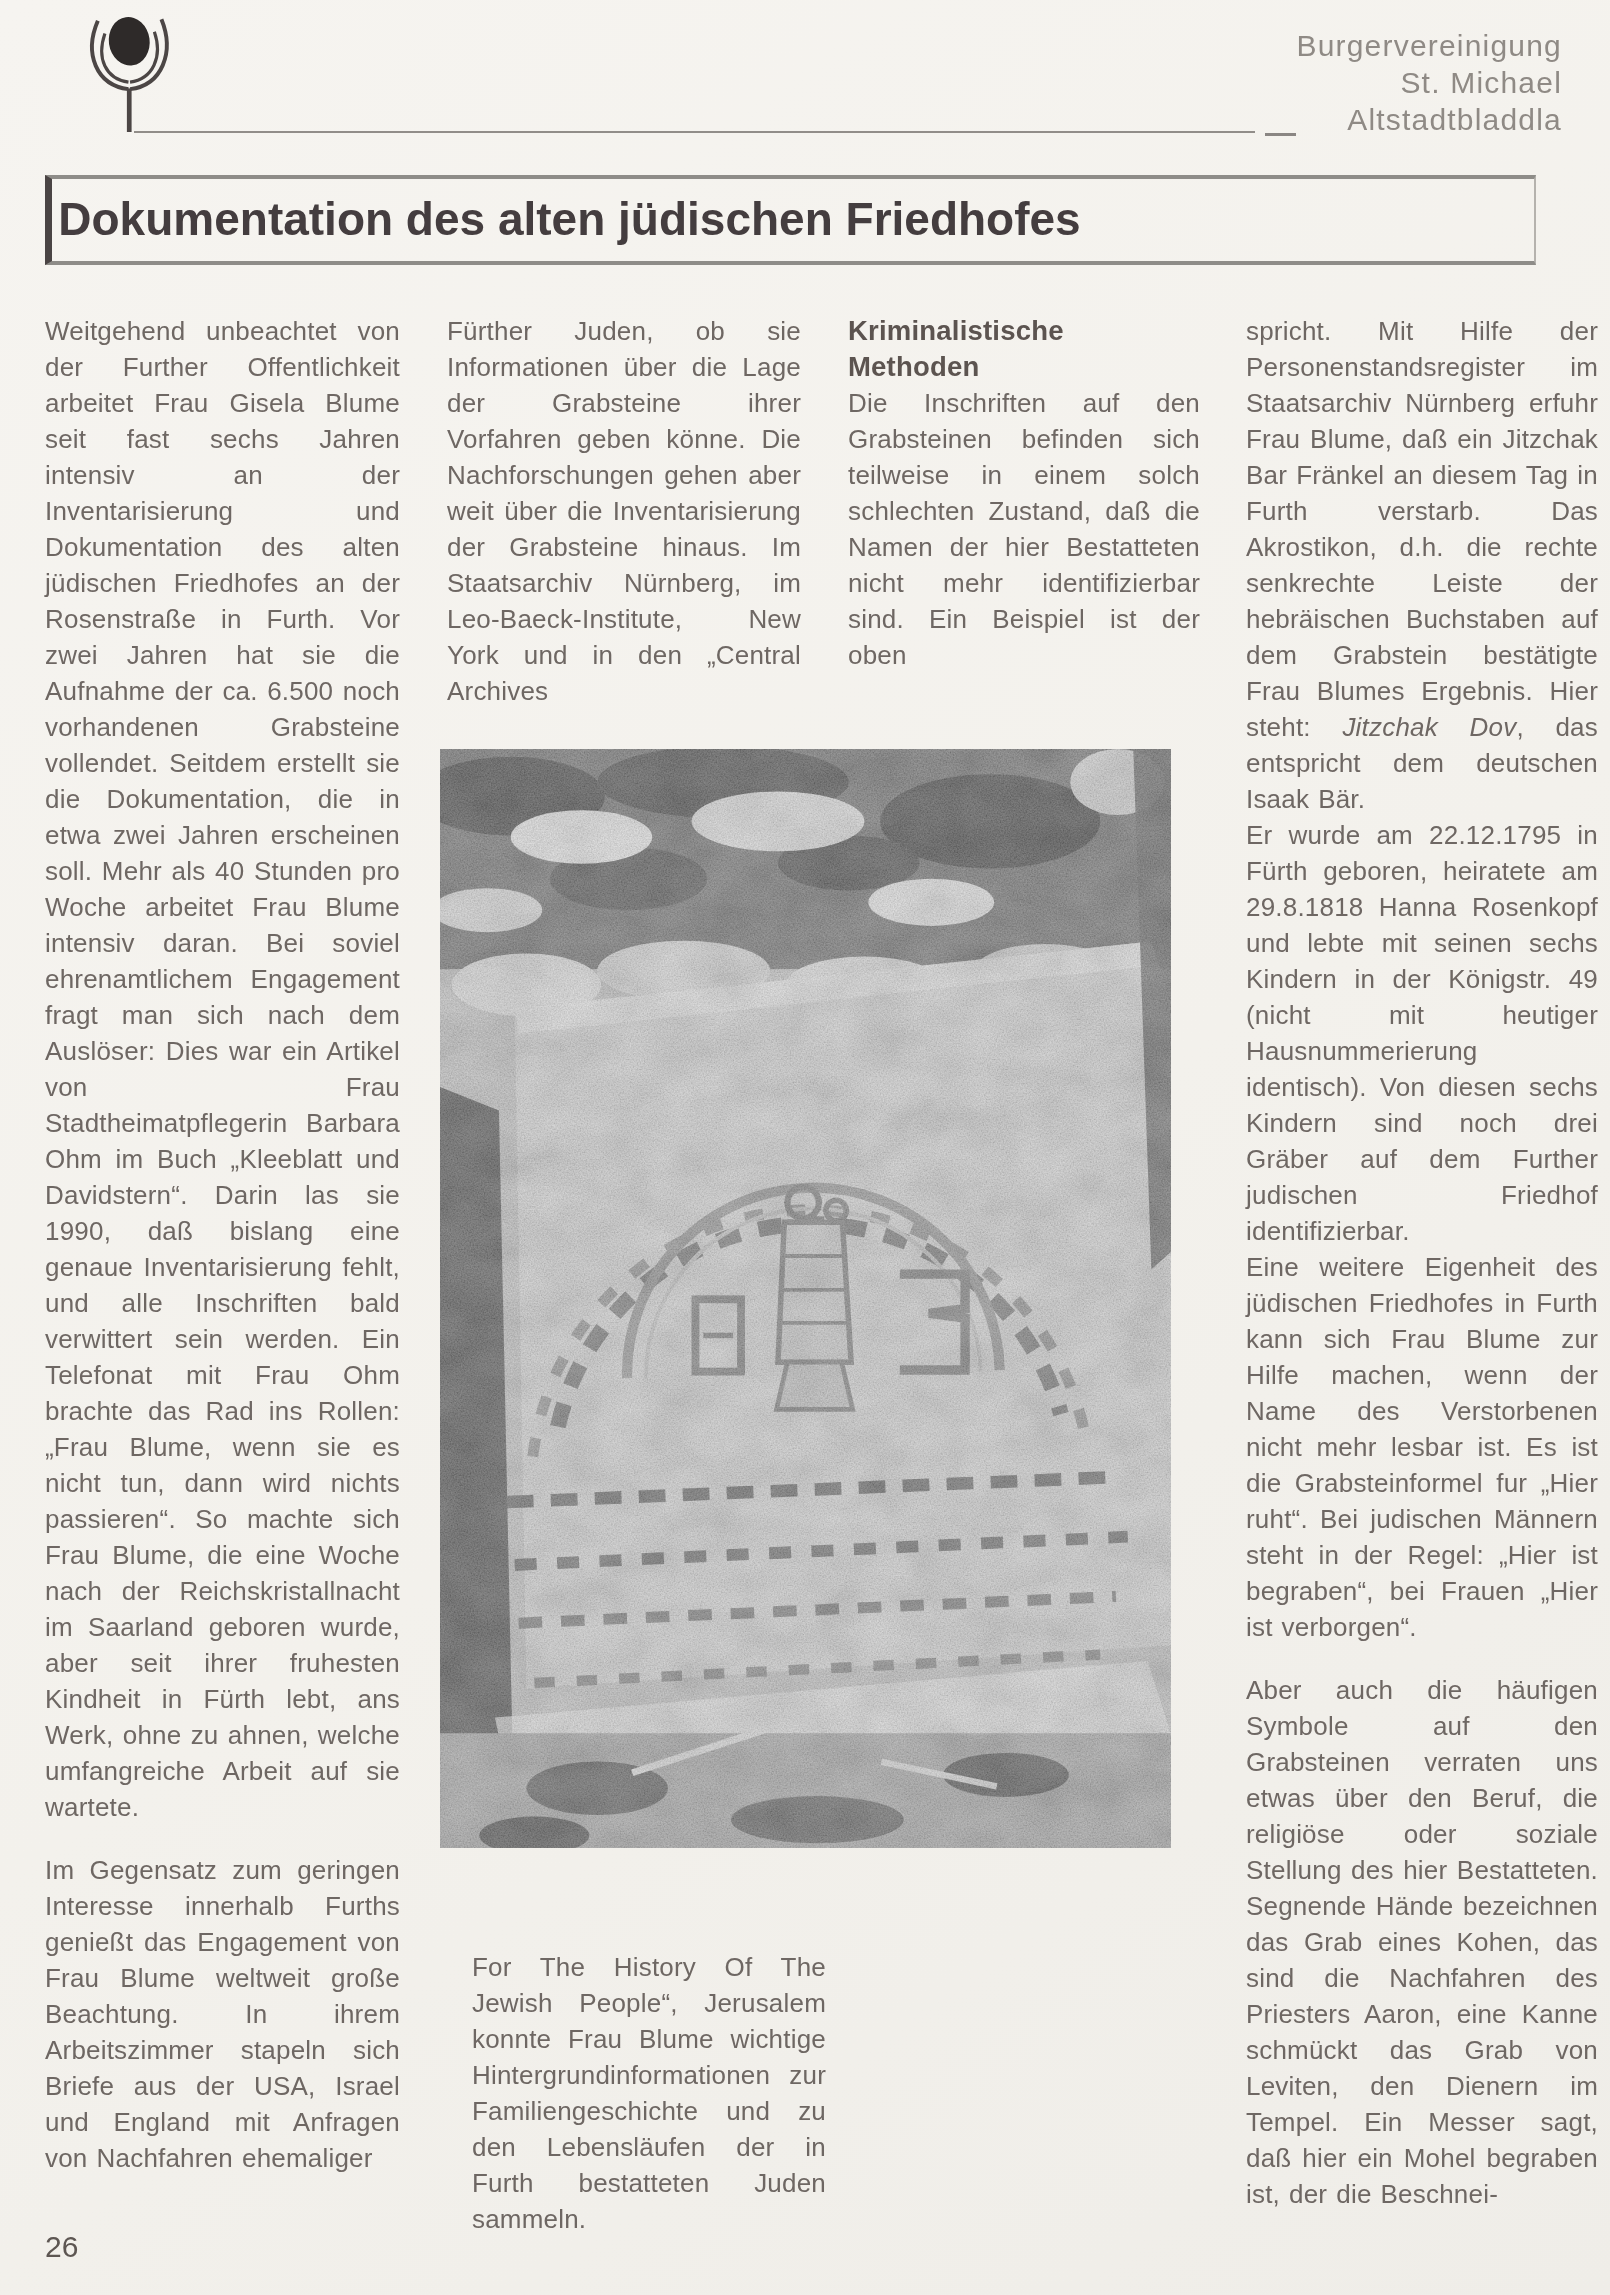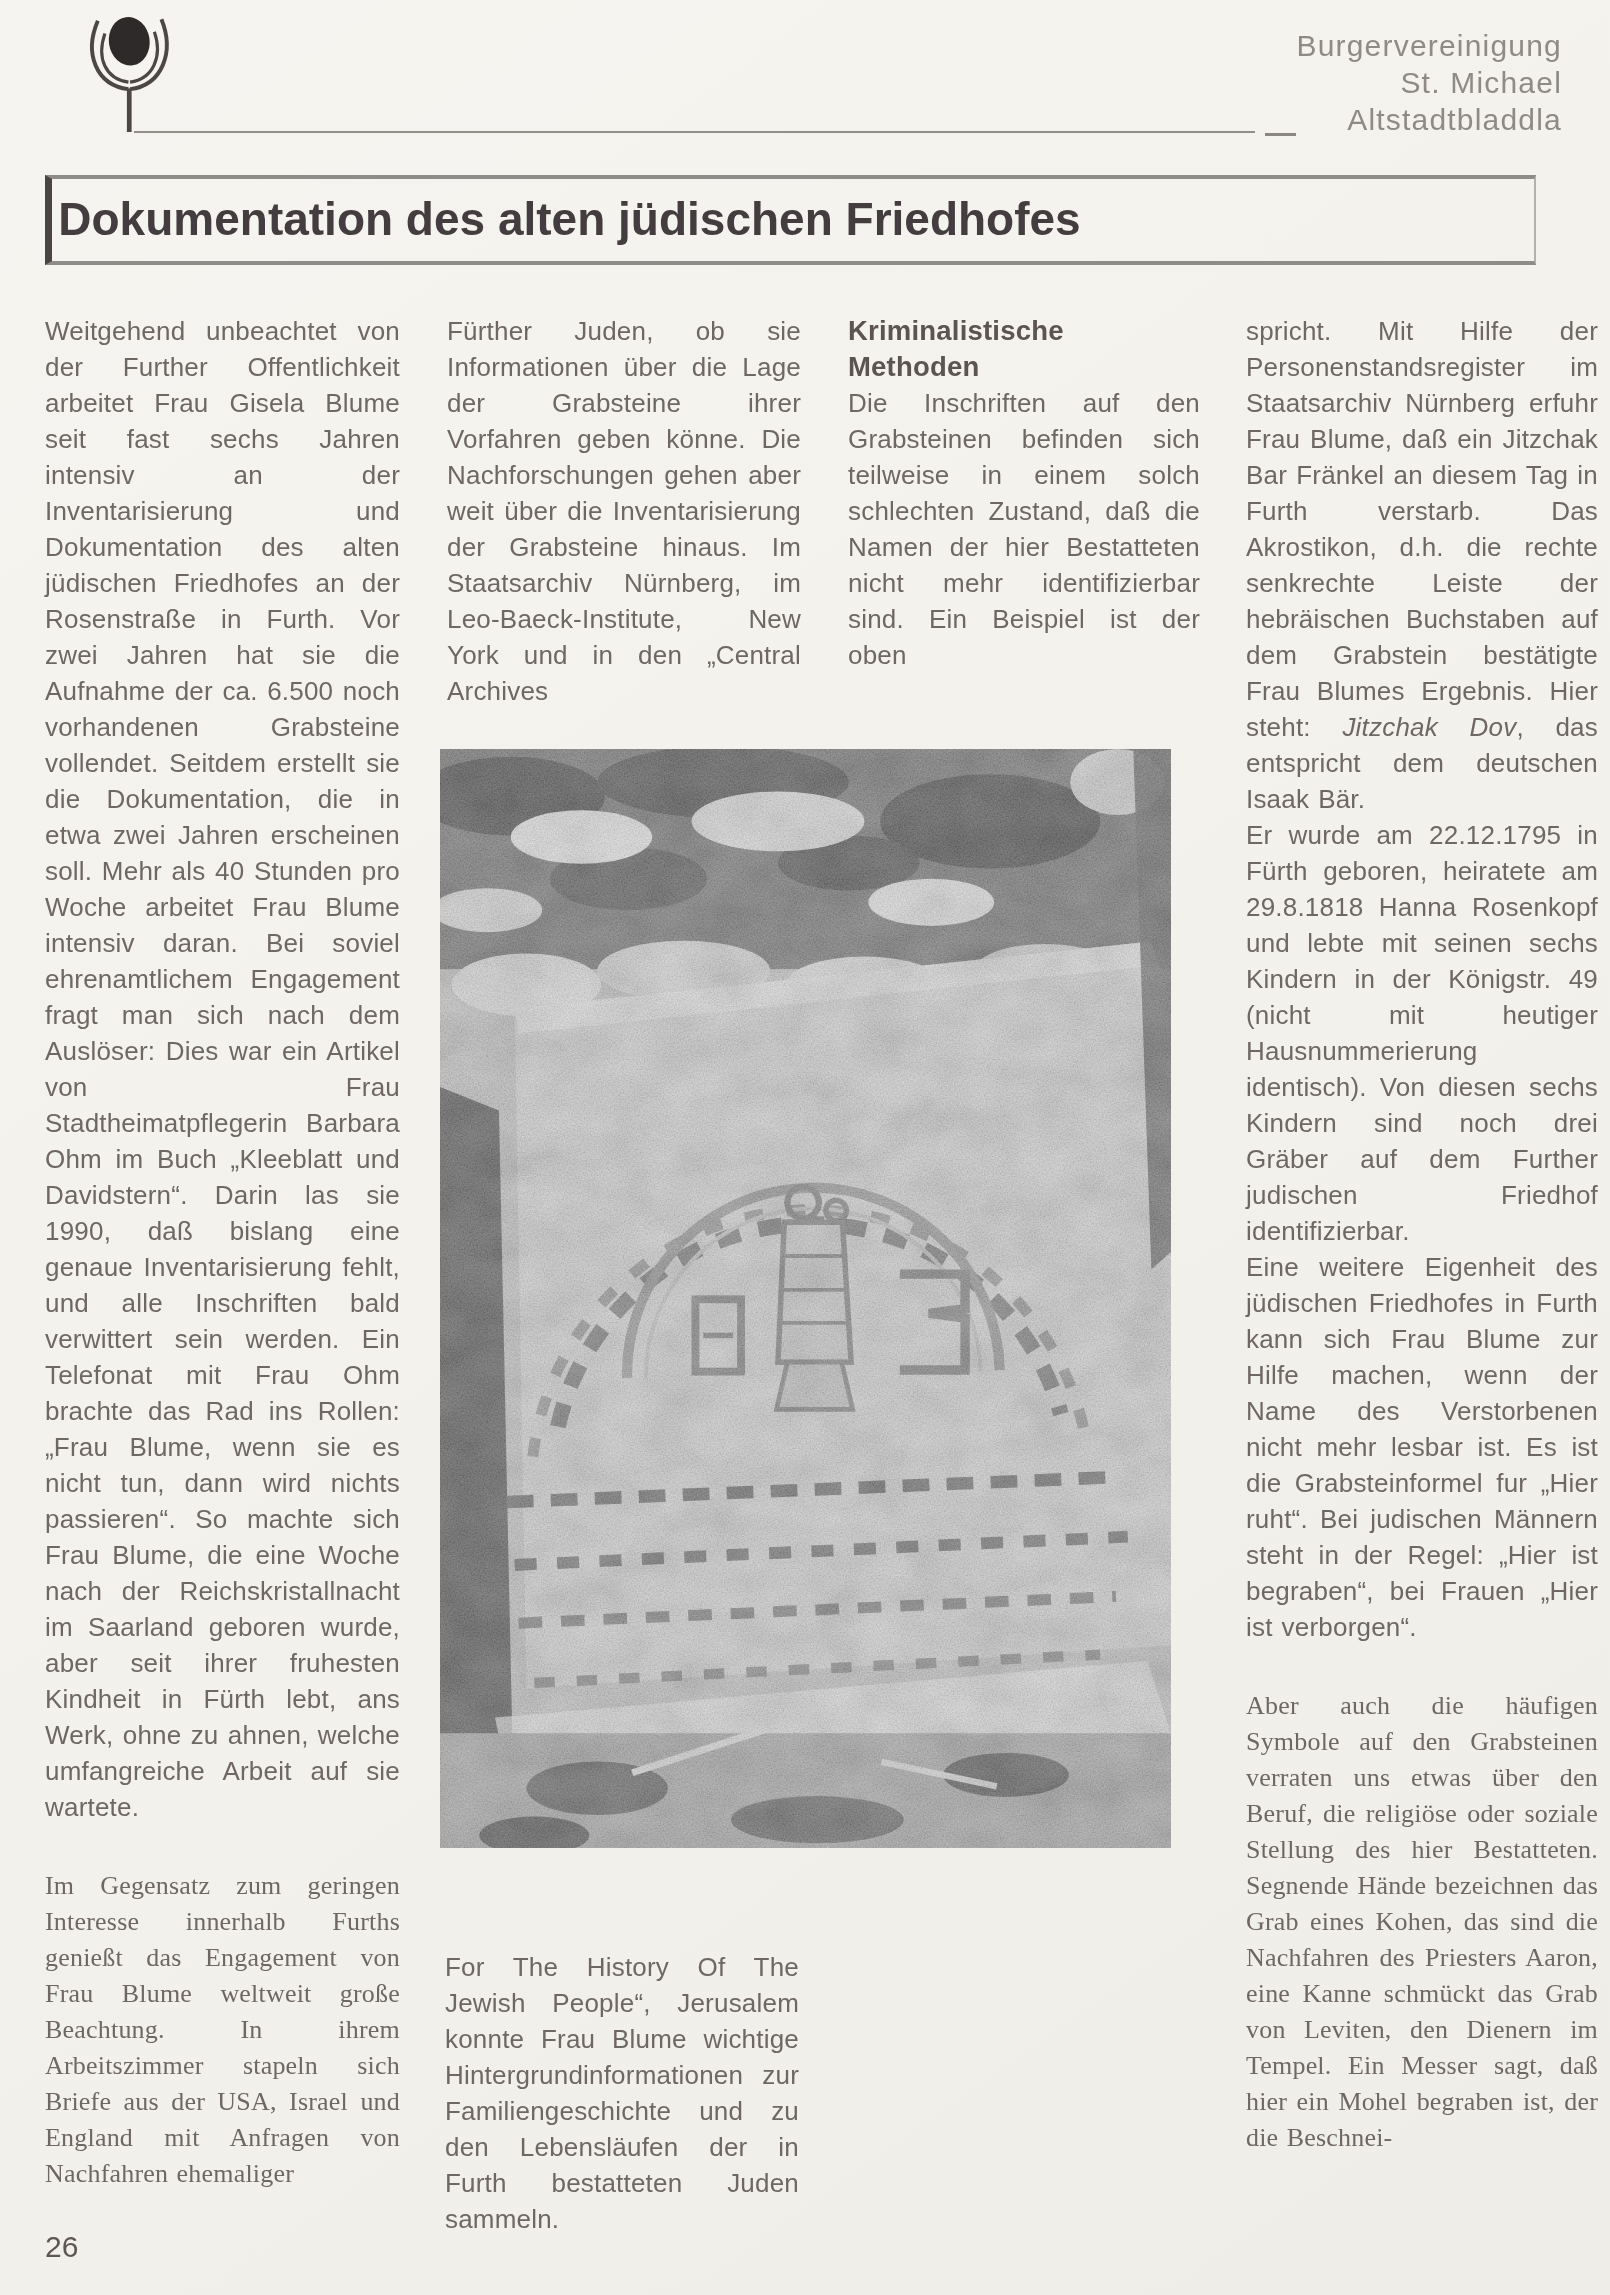--- a/index.html
+++ b/index.html
@@ -19,26 +19,26 @@
     position:absolute;left:45px;top:175px;width:1491px;height:90px;box-sizing:border-box;
     border-top:4.7px solid #8e8c88;border-bottom:4.7px solid #8e8c88;
     border-left:7px solid #4a4444;border-right:2.4px solid #b5b2ad;
     padding:12.6px 0 0 6.3px;
   }
   .titlebox h1{margin:0;font-size:46px;font-weight:bold;color:#443d3f;letter-spacing:0px;}
   
   .col{position:absolute;width:355px;font-size:26px;line-height:36px;color:#6e6763;
        text-align:justify;letter-spacing:0.2px;word-spacing:1.6px;}
   .col p{margin:0;}
-  .col p.gap{margin-top:43px;font-family:Liberation Serif, serif;}
+  .col p.gap{margin-top:27px;}
   .c1{left:45px;top:313px;}
   .c2{left:447px;top:313px;width:354px;}
   .c3{left:848px;top:313px;width:352px;}
   .c4{left:1246px;top:313px;width:352px;}
-  .c2b{left:445px;top:1949px;width:354px;}
+  .c2b{left:472px;top:1949px;width:354px;}
   .c3b{left:848px;top:1949px;width:352px;}
   .colhead{font-weight:bold;color:#5c5450;font-size:27.5px;line-height:36px;
            margin:0 0 35px 0;text-align:left;letter-spacing:0.2px;}
   .ital{font-style:italic;margin-top:18px;}
   
   .photo{position:absolute;left:440px;top:749px;width:731px;height:1099px;}
   .photo svg{display:block;width:100%;height:100%;filter:grayscale(1) contrast(1.04);}
   
   .pagenum{position:absolute;left:45px;top:2230px;font-size:30px;color:#5d5652;}
 </style>

